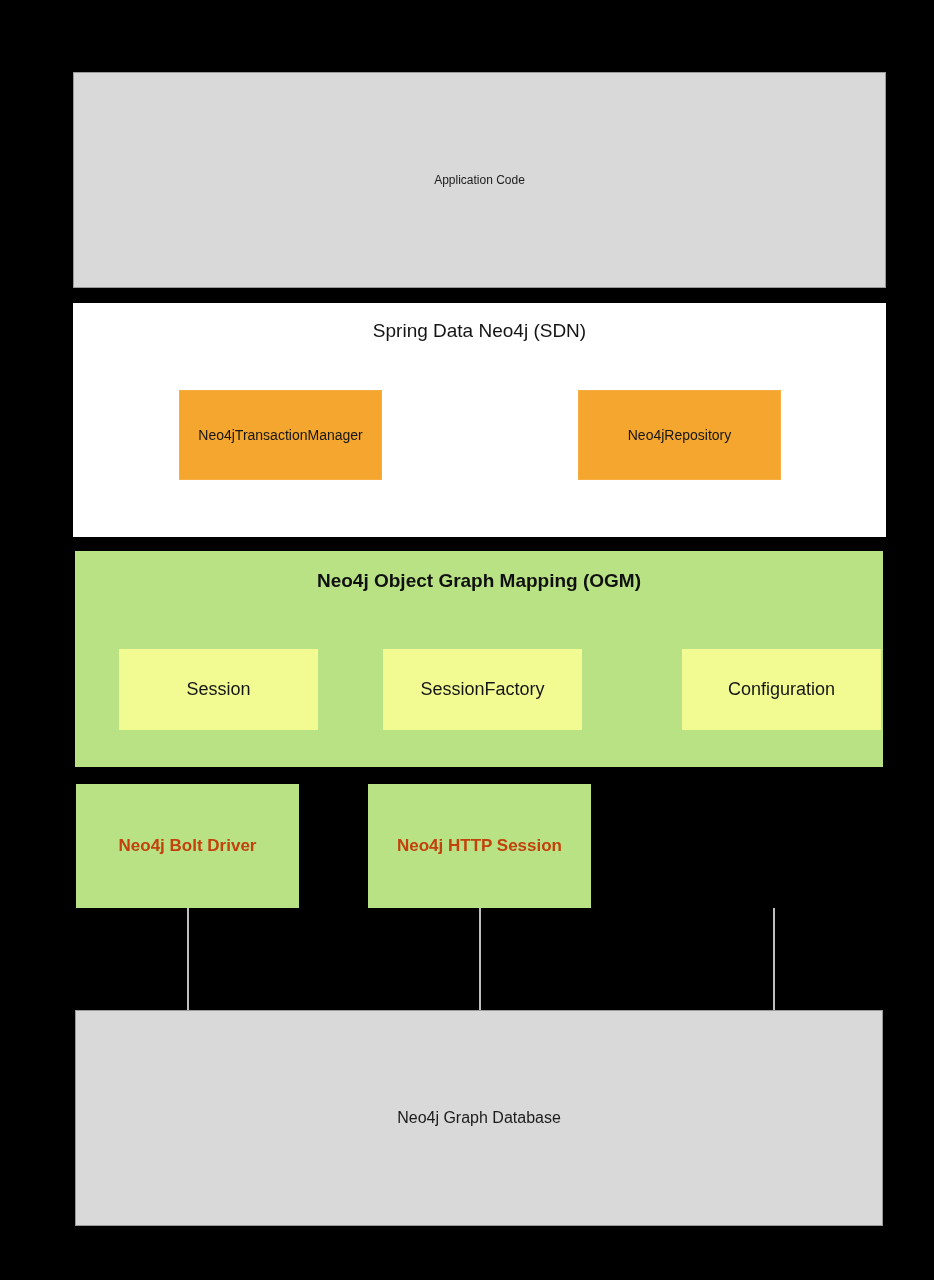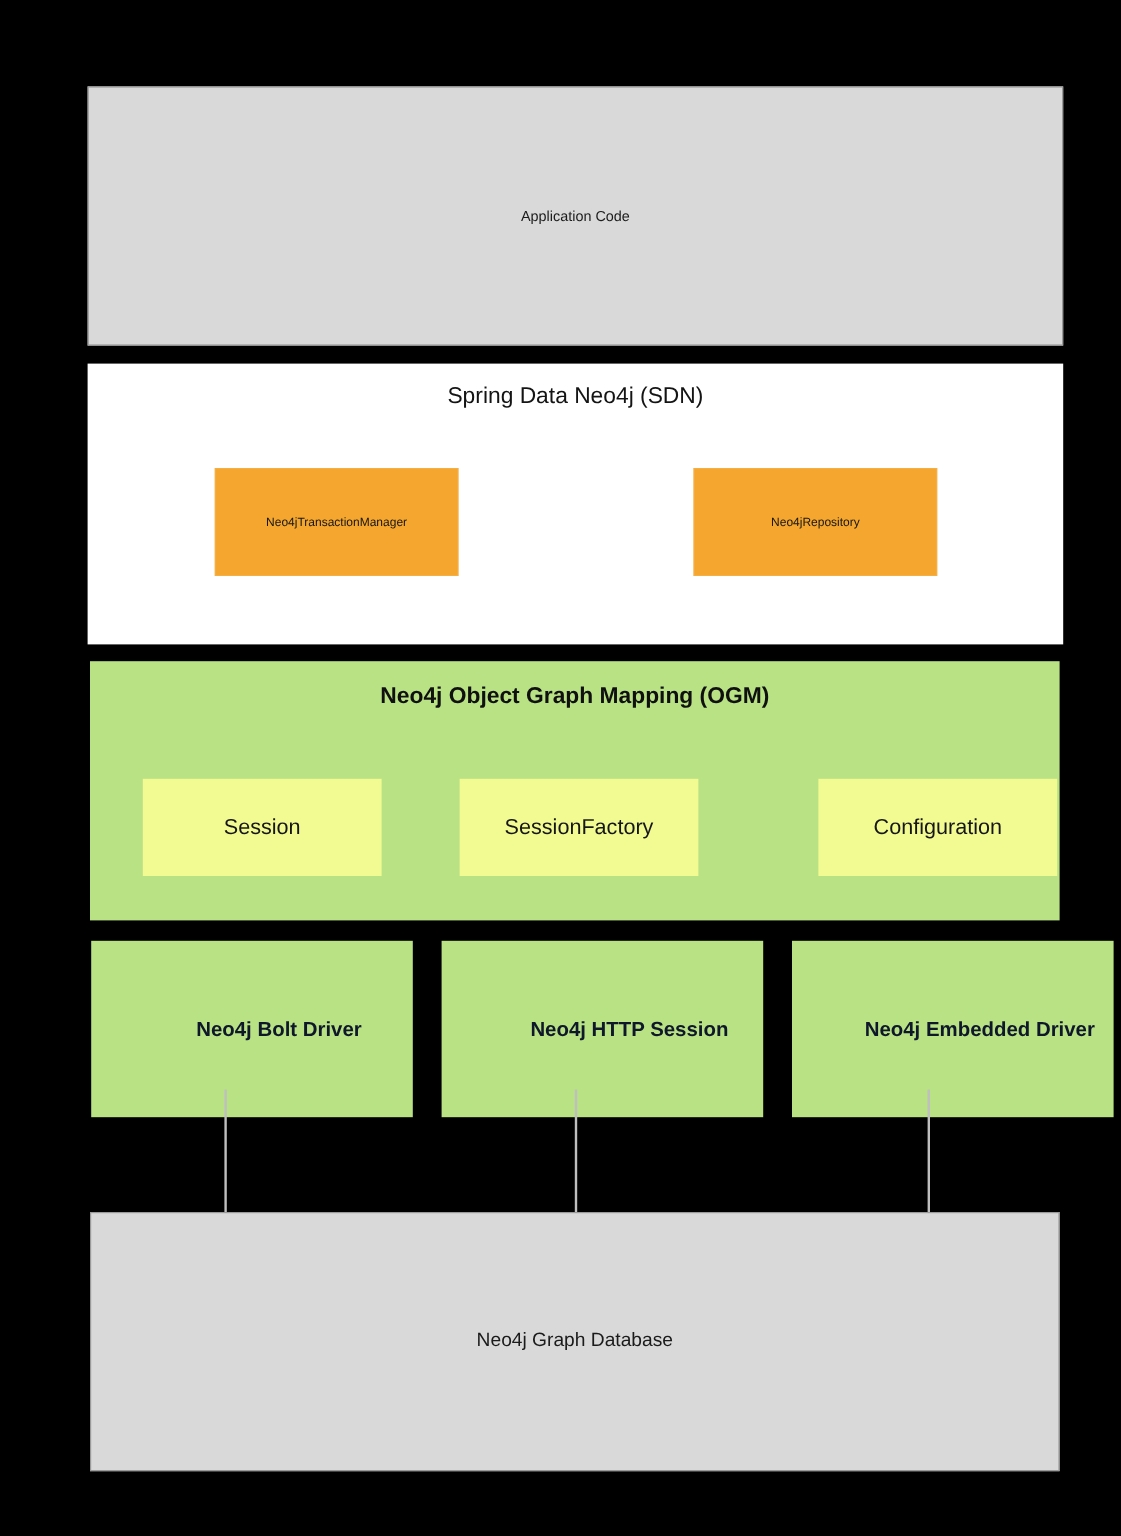--- a/index.html
+++ b/index.html
@@ -64,21 +64,21 @@
   .sdn-sub {
     position: absolute;
     top: 87px;
     height: 90px;
     background: #f4a62e;
     border: 1px solid #f6ae42;
     box-sizing: border-box;
     display: flex;
     align-items: center;
     justify-content: center;
-    font-size: 10px;
+    font-size: 14px;
     color: #161616;
   }
   .sdn-sub-1 { left: 106px; width: 203px; }
   .sdn-sub-2 { left: 505px; width: 203px; }
   
   .ogm-layer {
     left: 75px;
     top: 551px;
     width: 808px;
     height: 216px;
@@ -106,30 +106,29 @@
     font-size: 18px;
     color: #161616;
   }
   .ogm-sub-1 { left: 44px;  width: 199px; }
   .ogm-sub-2 { left: 308px; width: 199px; }
   .ogm-sub-3 { left: 567px; width: 199px; margin-left: 40px; }
   
   .driver {
     position: absolute;
     top: 784px;
-    height: 147px;
+    height: 124px;
     background: #b8e284;
     display: flex;
     align-items: center;
     justify-content: center;
     font-size: 17px;
     font-weight: bold;
-    color: #0f172a;
+    color: #c2410c;
     white-space: nowrap;
-    padding-left: 45px;
   }
   .driver-1 { left: 76px;  width: 223px; }
   .driver-2 { left: 368px; width: 223px; }
   .driver-3 { left: 660px; width: 223px; }
   
   .connector {
     position: absolute;
     top: 908px;
     width: 2px;
     height: 103px;
@@ -178,21 +177,20 @@
 
   <div class="layer ogm-layer">
     <div class="ogm-title">Neo4j Object Graph Mapping (OGM)</div>
     <div class="ogm-sub ogm-sub-1">Session</div>
     <div class="ogm-sub ogm-sub-2">SessionFactory</div>
     <div class="ogm-sub ogm-sub-3">Configuration</div>
   </div>
 
   <div class="driver driver-1">Neo4j Bolt Driver</div>
   <div class="driver driver-2">Neo4j HTTP Session</div>
-  <div class="driver driver-3">Neo4j Embedded Driver</div>
 
   <div class="connector connector-1"></div>
   <div class="connector connector-2"></div>
   <div class="connector connector-3"></div>
 
   <div class="layer db-layer">
     <div class="db-label">Neo4j Graph Database</div>
   </div>
 
 </div>

